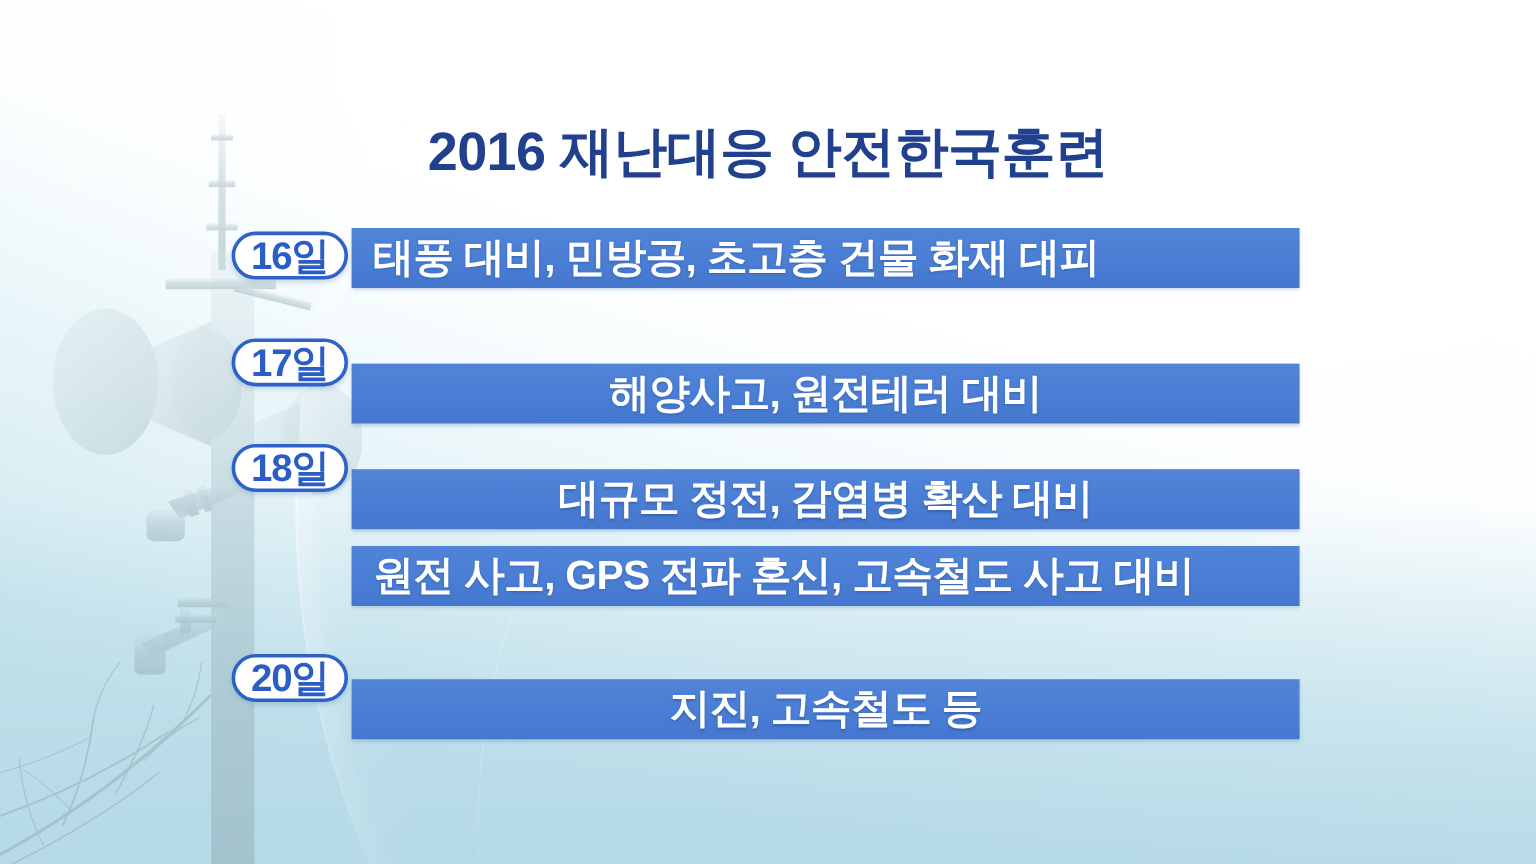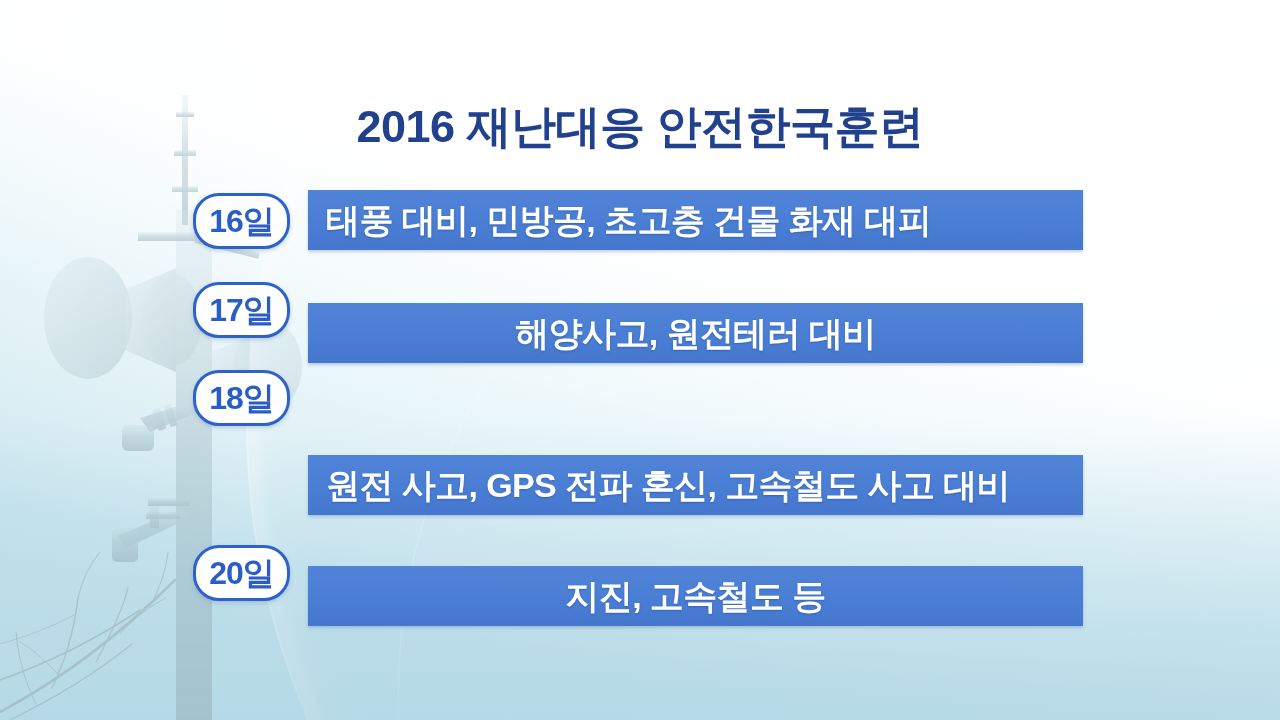--- a/index.html
+++ b/index.html
@@ -108,24 +108,24 @@
     height: 62px;
   }
   .row-0 { top: 190px; }
   .row-1 { top: 279px; }
   .row-2 { top: 367px; }
   .row-3 { top: 455px; }
   .row-4 { top: 542px; }
 
   .bar {
     position: absolute;
-    left: 115px;
+    left: 100px;
     right: 0;
     top: 0;
-    height: 60px;
+    height: 50px;
     background: linear-gradient(to bottom, #5184d8 0%, #4a7ed4 55%, #4477cd 100%);
     box-shadow: 0 2px 3px rgba(90,130,180,0.35);
     display: flex;
     align-items: center;
     box-sizing: border-box;
     padding: 0 14px;
   }
   .bar.center { justify-content: center; margin-top: 24px; }
   .bar.left   { justify-content: flex-start; padding-left: 18px; }
 
@@ -137,21 +137,21 @@
     white-space: nowrap;
     text-shadow: 0 1px 2px rgba(30,70,140,0.45);
     line-height: 1;
   }
 
   .badge {
     position: absolute;
     left: 0;
     top: 3px;
     width: 97px;
-    height: 56px;
+    height: 40px;
     border: 3px solid #2f62c9;
     border-radius: 26px;
     background: #ffffff;
     box-shadow: 0 2px 4px rgba(100,140,185,0.35);
     display: flex;
     align-items: center;
     justify-content: center;
     box-sizing: border-box;
     z-index: 3;
   }
@@ -271,20 +271,23 @@
     <div class="row row-1">
       <div class="bar center">
         <span class="bar-text">해양사고, 원전테러 대비</span>
       </div>
       <div class="badge">
         <span class="badge-text">17일</span>
       </div>
     </div>
 
     <div class="row row-2">
+      <div class="bar center">
+        <span class="bar-text">대규모 정전, 감염병 확산 대비</span>
+      </div>
       <div class="badge">
         <span class="badge-text">18일</span>
       </div>
     </div>
 
     <div class="row row-3">
       <div class="bar left">
         <span class="bar-text">원전 사고, GPS 전파 혼신, 고속철도 사고 대비</span>
       </div>
     </div>

